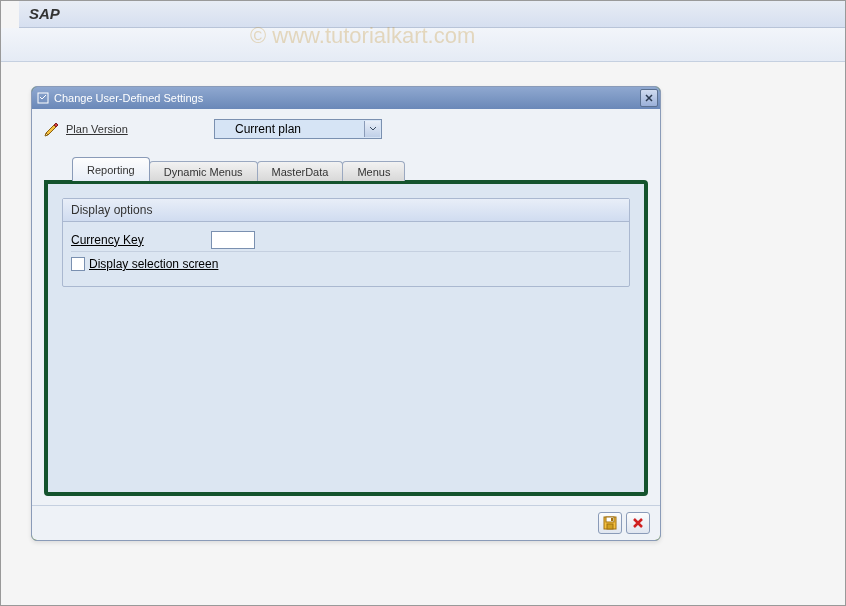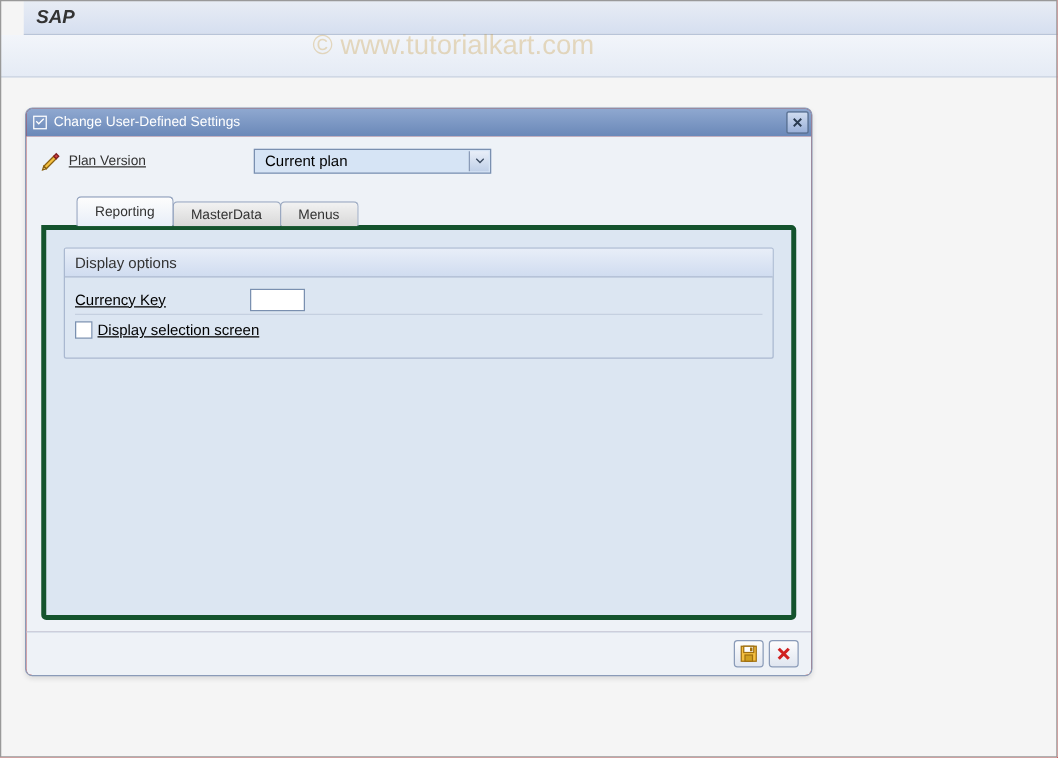--- a/index.html
+++ b/index.html
@@ -41,23 +41,24 @@
     }
     .main-area {
       padding: 24px 20px;
       background: #f5f5f5;
       height: calc(100% - 62px);
     }
     .dialog {
       width: 630px;
       border: 1px solid #8a9bb8;
       border-radius: 6px;
-      background: #b91c1c;
+      background: #4d7c0f;
       box-shadow: 0 2px 4px rgba(0,0,0,0.1);
       overflow: hidden;
+      margin-left: 11px;
     }
     .dialog-header {
       background: linear-gradient(to bottom, #8fa8d0, #6a88b8);
       height: 22px;
       display: flex;
       align-items: center;
       padding: 0 4px;
       color: #fff;
       font-size: 11px;
       position: relative;
@@ -101,27 +102,27 @@
       margin-right: 6px;
     }
     .field-label {
       width: 148px;
       font-size: 11px;
       color: #333;
       text-decoration: underline;
     }
     .dropdown {
       position: relative;
-      width: 190px;
+      width: 168px;
       height: 20px;
       background: #d6e4f5;
       border: 1px solid #7a90b0;
       display: flex;
       align-items: center;
-      padding: 0 8px;
+      padding: 0 20px;
       font-size: 12px;
       cursor: pointer;
     }
     .dropdown-arrow {
       position: absolute;
       right: 1px;
       top: 1px;
       width: 16px;
       height: 16px;
       background: linear-gradient(to bottom, #e8eef8, #c0d0e8);
@@ -287,20 +288,23 @@
           </div>
         </div>
       </div>
 
       <div class="tabs-container">
         <div class="tabs">
           <div class="tab active">
               <span>Reporting</span>
             </div>
           <div class="tab">
+              <span>Dynamic Menus</span>
+            </div>
+          <div class="tab">
               <span>MasterData</span>
             </div>
           <div class="tab">
               <span>Menus</span>
             </div>
         </div>
         <div class="tab-panel">
           <div class="group-box">
             <div class="group-box-title">Display options</div>
             <div class="group-box-body">

